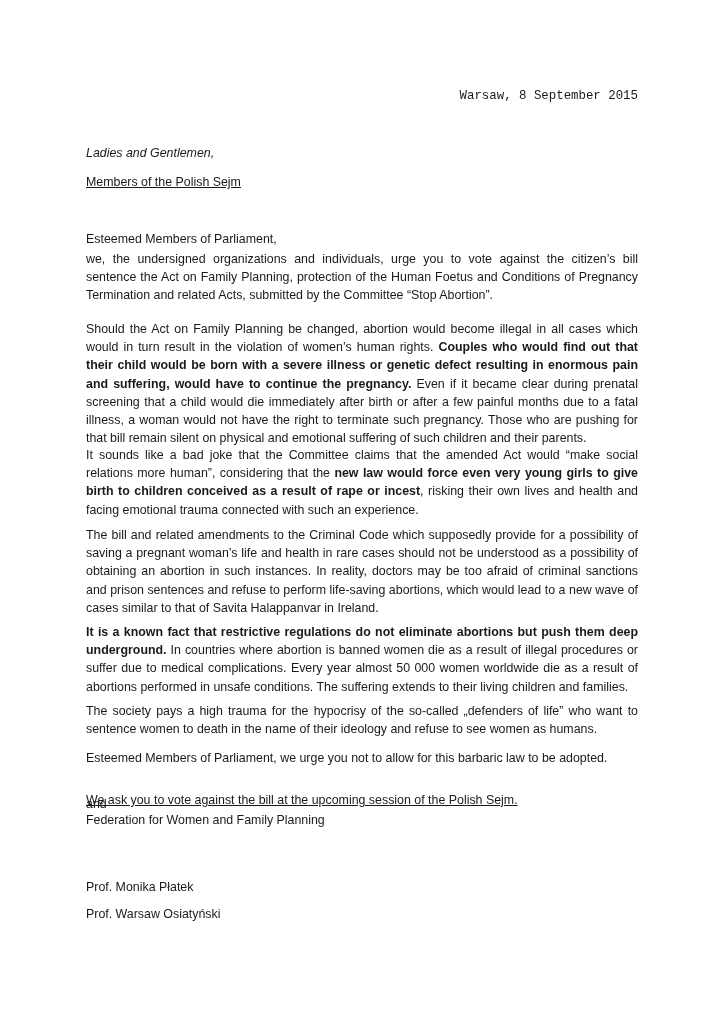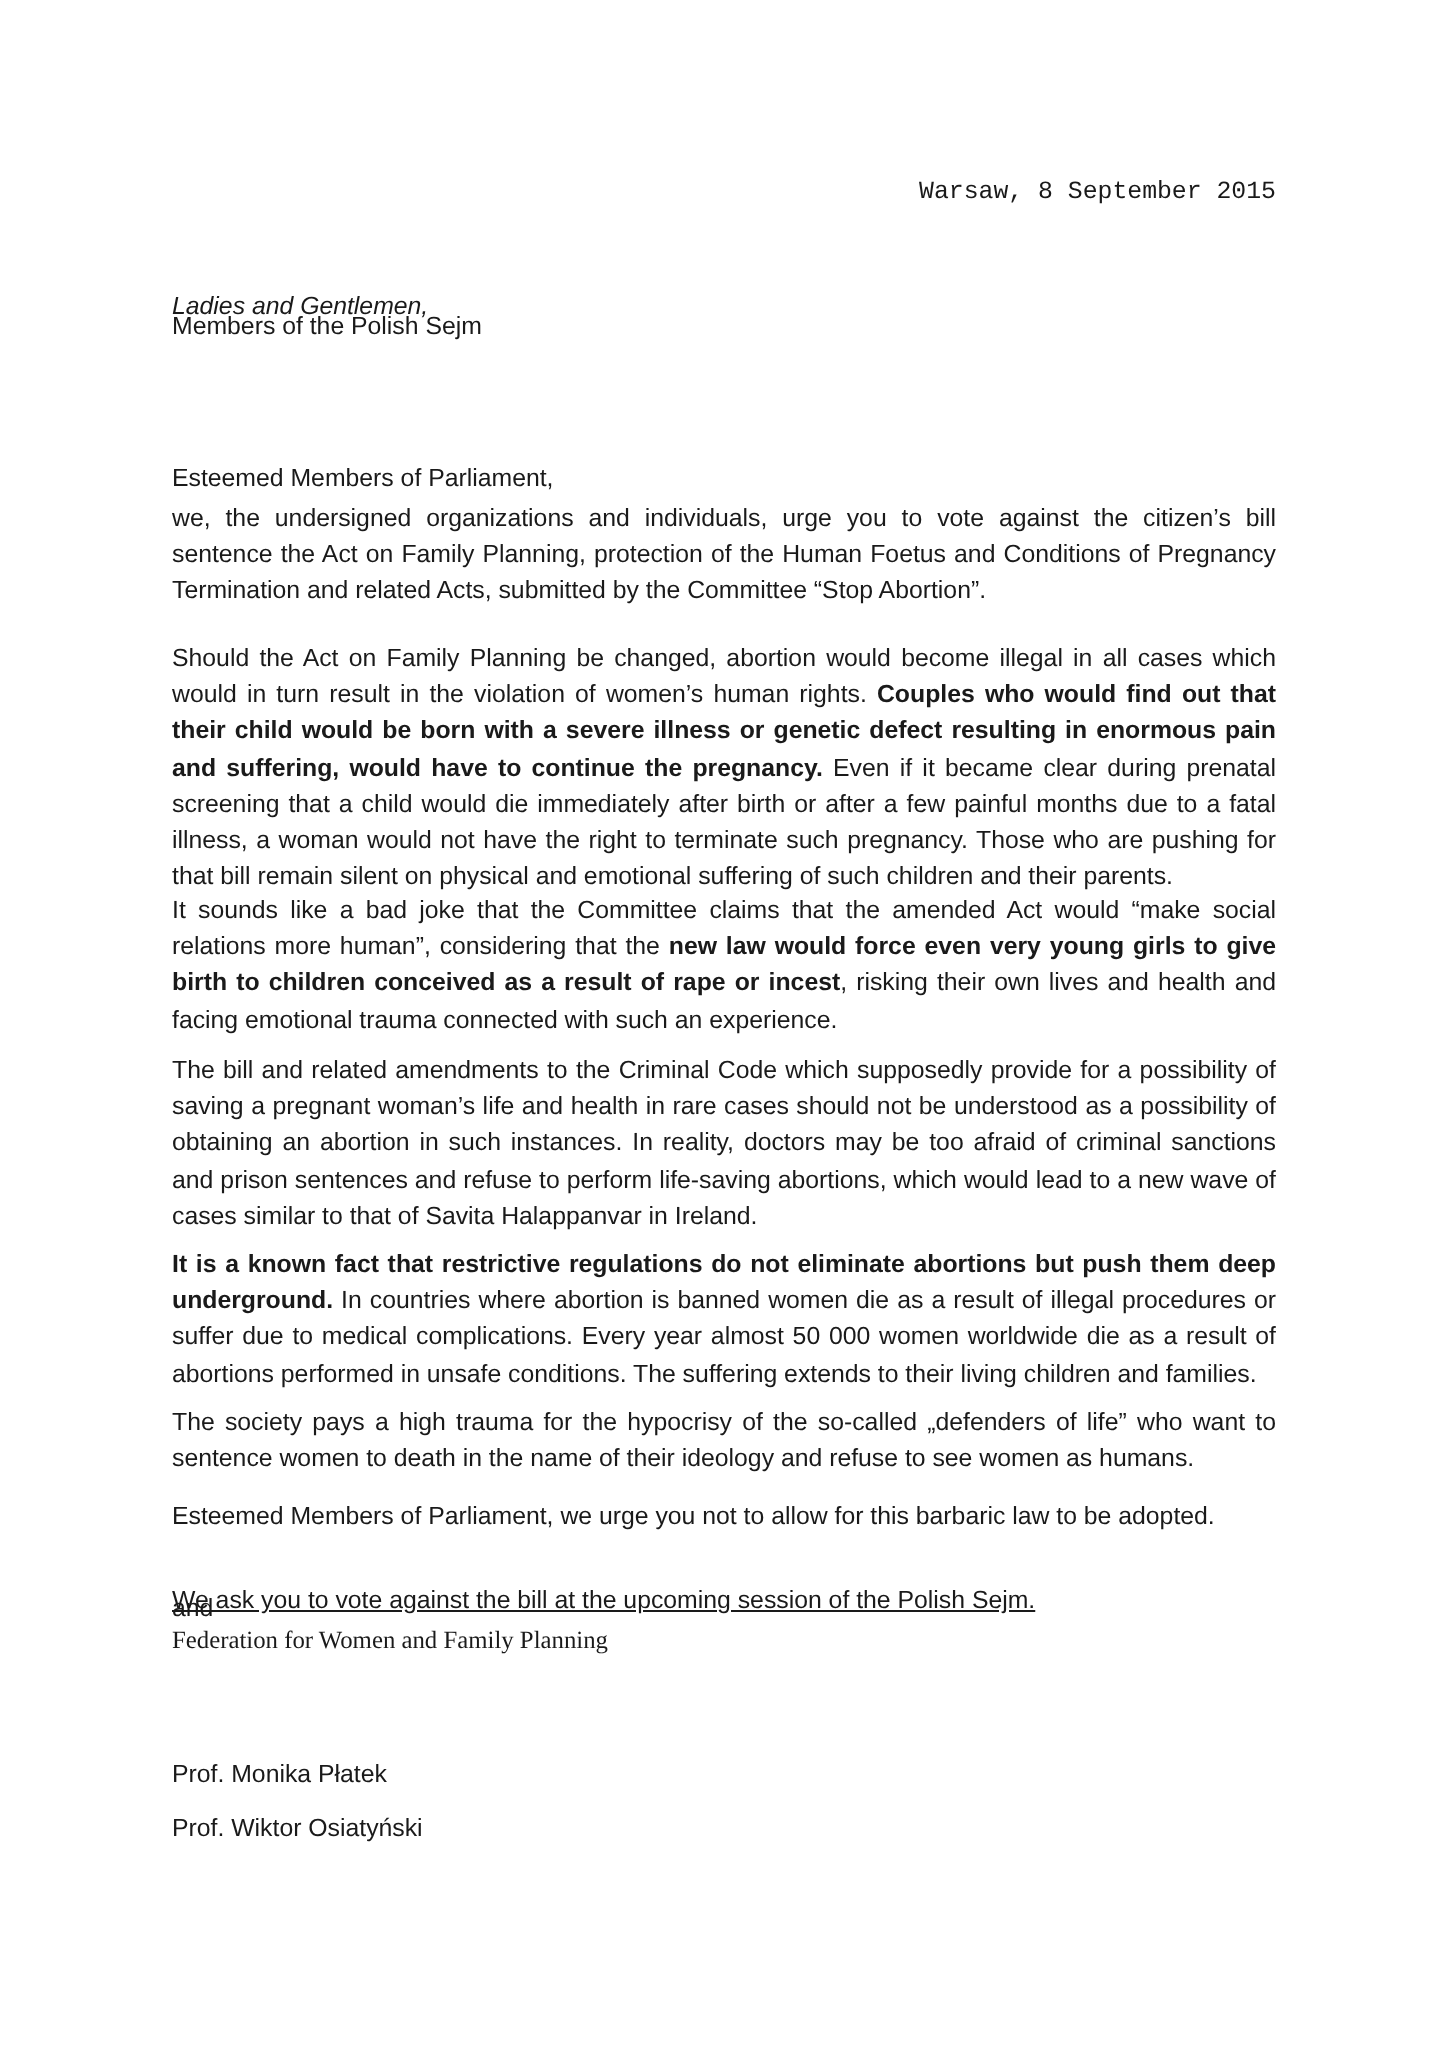--- a/index.html
+++ b/index.html
@@ -43,37 +43,37 @@
     }
     b { font-weight: bold; }
   </style>
 </head>
 <body>
 
 <div class="page">
   <div class="date">Warsaw, 8 September 2015</div>
 
   <div class="line" style="top:144px;font-style:italic;">Ladies and Gentlemen,</div>
-  <div class="line" style="top:154px;">Members of the Polish Sejm</div>
+  <div class="line" style="top:173px;text-decoration:underline;">Members of the Polish Sejm</div>
 
   <div class="line" style="top:230px;">Esteemed Members of Parliament,</div>
 
   <div class="para" style="top:250px;">we, the undersigned organizations and individuals, urge you to vote against the citizen’s bill sentence the Act on Family Planning, protection of the Human Foetus and Conditions of Pregnancy Termination and related Acts, submitted by the Committee “Stop Abortion”.</div>
 
   <div class="para" style="top:320px;"><span>Should the Act on Family Planning be changed, abortion would become illegal in all cases which would in turn result in the violation of women’s human rights. </span><b>Couples who would find out that their child would be born with a severe illness or genetic defect resulting in enormous pain and suffering, would have to continue the pregnancy.</b><span> Even if it became clear during prenatal screening that a child would die immediately after birth or after a few painful months due to a fatal illness, a woman would not have the right to terminate such pregnancy. Those who are pushing for that bill remain silent on physical and emotional suffering of such children and their parents.</span></div>
 
   <div class="para" style="top:446px;"><span>It sounds like a bad joke that the Committee claims that the amended Act would “make social relations more human”, considering that the </span><b>new law would force even very young girls to give birth to children conceived as a result of rape or incest</b><span>, risking their own lives and health and facing emotional trauma connected with such an experience.</span></div>
 
   <div class="para" style="top:526px;">The bill and related amendments to the Criminal Code which supposedly provide for a possibility of saving a pregnant woman’s life and health in rare cases should not be understood as a possibility of obtaining an abortion in such instances. In reality, doctors may be too afraid of criminal sanctions and prison sentences and refuse to perform life-saving abortions, which would lead to a new wave of cases similar to that of Savita Halappanvar in Ireland.</div>
 
   <div class="para" style="top:623px;"><b>It is a known fact that restrictive regulations do not eliminate abortions but push them deep underground.</b><span> In countries where abortion is banned women die as a result of illegal procedures or suffer due to medical complications. Every year almost 50 000 women worldwide die as a result of abortions performed in unsafe conditions. The suffering extends to their living children and families.</span></div>
 
   <div class="para" style="top:702px;">The society pays a high trauma for the hypocrisy of the so-called „defenders of life” who want to sentence women to death in the name of their ideology and refuse to see women as humans.</div>
 
   <div class="line" style="top:749px;">Esteemed Members of Parliament, we urge you not to allow for this barbaric law to be adopted.</div>
 
   <div class="line" style="top:791px;text-decoration:underline;">We ask you to vote against the bill at the upcoming session of the Polish Sejm.</div>
 
-  <div class="line" style="top:811px;font-family:Liberation Serif, serif;">Federation for Women and Family Planning</div>
+  <div class="line" style="top:811px;">Federation for Women and Family Planning</div>
   <div class="line" style="top:795px;">and</div>
   <div class="line" style="top:878px;">Prof. Monika Płatek</div>
-  <div class="line" style="top:905px;">Prof. Wiktor Osiatyński</div>
+  <div class="line" style="top:905px;">Prof. Warsaw Osiatyński</div>
 </div>
 
 </body></html>

